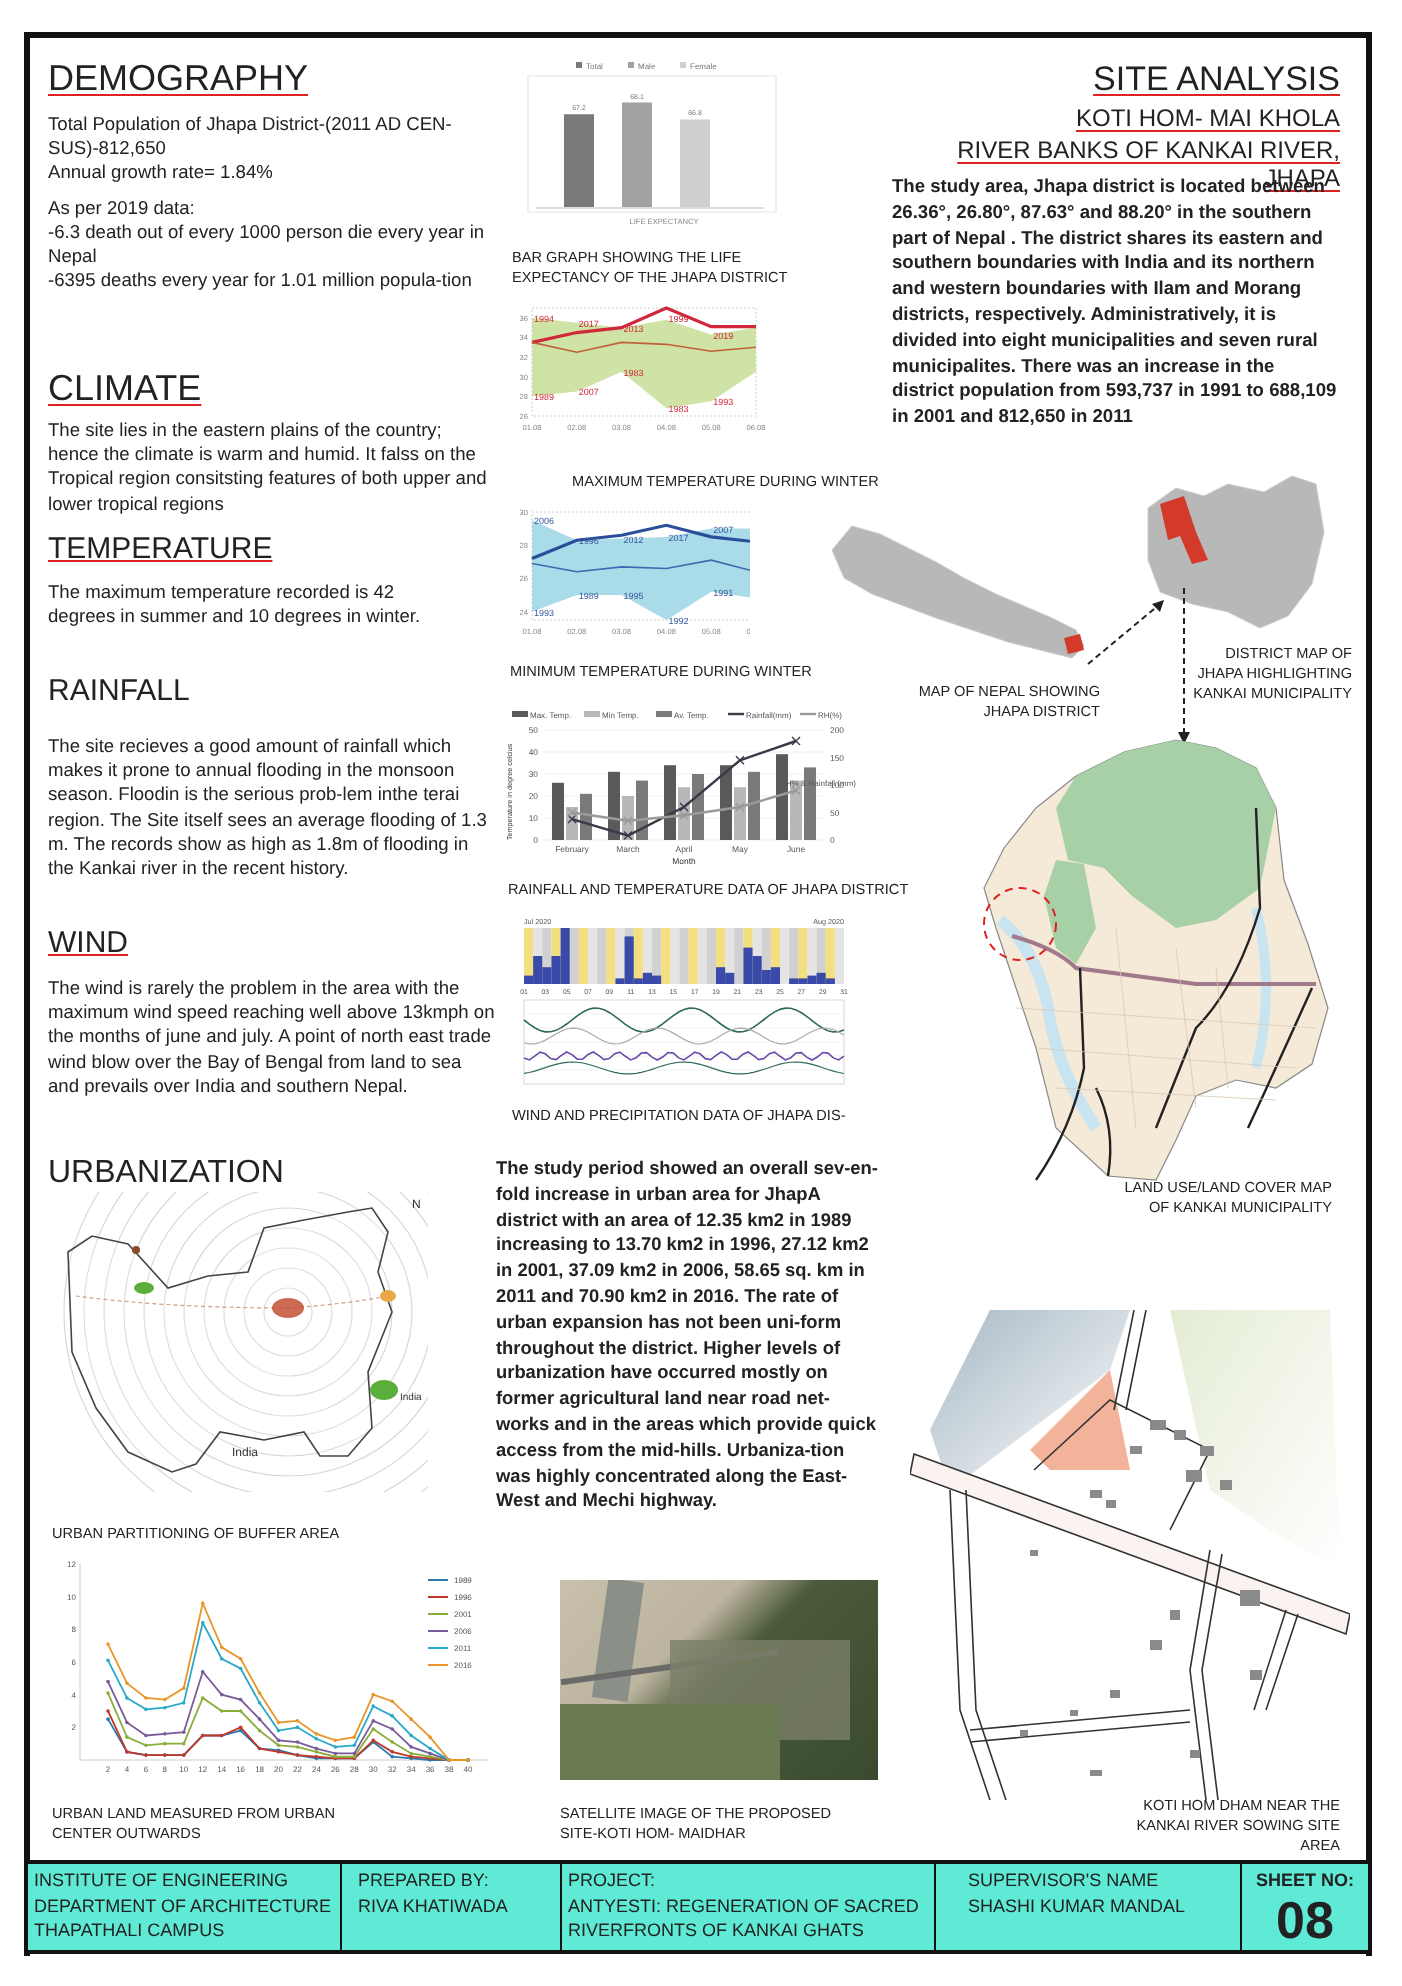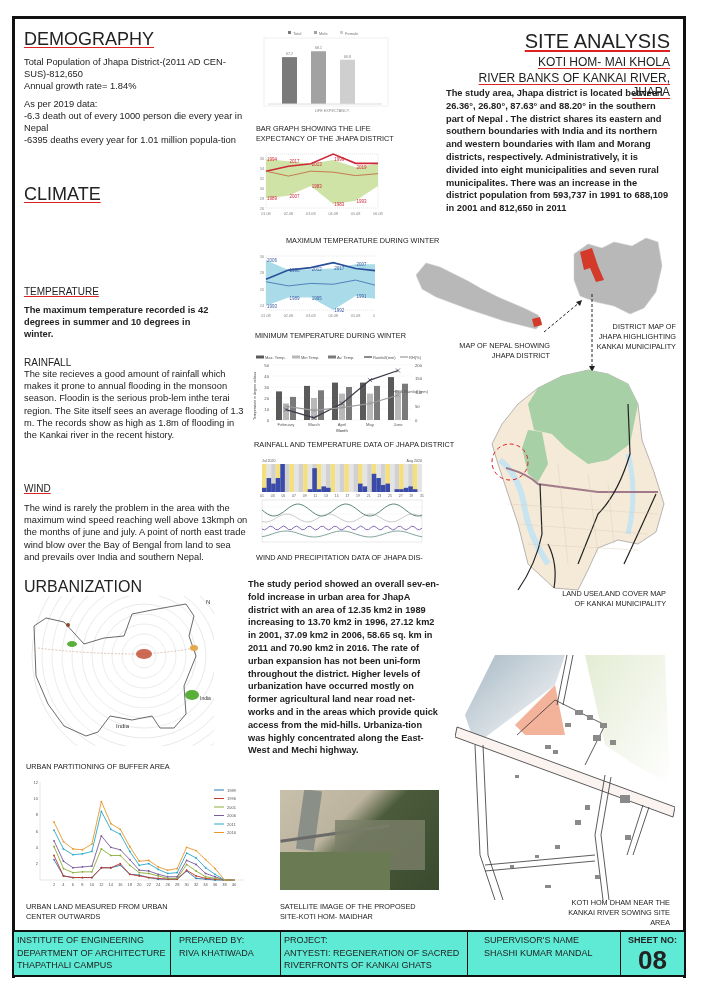--- a/index.html
+++ b/index.html
@@ -1,27 +1,27 @@
 <!DOCTYPE html>
 <html><head>
 <meta charset="utf-8">
 <style>
   * { box-sizing: border-box; margin: 0; padding: 0; }
   html, body { width: 701px; height: 993px; background: #fff; overflow: hidden; }
   body { font-family: "Liberation Sans", sans-serif; color: #222; position: relative; }
   .sheet { position: absolute; left: 12px; top: 16px; width: 674px; height: 962px; border: 3px solid #111; border-bottom: none; }
   .abs { position: absolute; }
   .h-sec { font-size: 18px; color: #222; text-decoration: underline; text-decoration-color: #d22; text-underline-offset: 2px; }
-  .h-sub { font-size: 10px; color: #222; margin-top: 20px; }
+  .h-sub { font-size: 15px; color: #222; }
   .h-sub.ul { text-decoration: underline; text-decoration-color: #d22; }
   .para { font-size: 9.3px; line-height: 12.2px; color: #222; }
   .para.r { text-align: left; font-weight: bold; }
   .cap { font-size: 7.3px; line-height: 10px; color: #222; text-transform: uppercase; }
   .cap.r { text-align: right; }
-  .title-main { font-size: 20px; text-decoration: underline; text-decoration-color: #d22; text-underline-offset: 2px; text-align: right; }
+  .title-main { font-size: 17px; text-decoration: underline; text-decoration-color: #d22; text-underline-offset: 2px; text-align: right; }
   .title-sub { font-size: 12px; text-decoration: underline; text-decoration-color: #d22; text-underline-offset: 2px; text-align: right; }
   svg text { font-family: "Liberation Sans", sans-serif; }
   .footer { position: absolute; left: 12px; top: 930px; width: 674px; height: 47px; border: 2px solid #111; display: flex; background: #5eead4; }
   .footer .cell { border-right: 1px solid #111; font-size: 9px; line-height: 12.5px; padding: 2px 3px; text-transform: uppercase; color: #222; }
   .footer .cell:last-child { border-right: none; }
   .sheet-no-label { font-size: 9px; text-align: center; }
   .sheet-no { font-size: 26px; text-align: center; line-height: 26px; }
 </style>
 </head>
 <body>
@@ -32,30 +32,31 @@
   <div class="h-sec">DEMOGRAPHY</div>
   <div class="para" style="margin-top:6px;">Total Population of Jhapa District-(2011 AD CEN-SUS)-812,650</div>
   <div class="para">Annual growth rate= 1.84%</div>
   <div class="para" style="margin-top:5px;">As per 2019 data:</div>
   <div class="para">-6.3 death out of every 1000 person die every year in Nepal</div>
   <div class="para">-6395 deaths every year for 1.01 million popula-tion</div>
 </div>
 
 <div class="abs" style="left:24px; top:184px; width:224px;">
   <div class="h-sec">CLIMATE</div>
+  <div class="para" style="margin-top:4px;">The site lies in the eastern plains of the country; hence the climate is warm and humid. It falss on the Tropical region consitsting features of both upper and lower tropical regions</div>
 </div>
 
 <div class="abs" style="left:24px; top:266px; width:210px;">
   <div class="h-sub ul">TEMPERATURE</div>
-  <div class="para" style="margin-top:7px; width:190px;font-weight:bold;">The maximum temperature recorded is 42 degrees in summer and 10 degrees in winter.</div>
+  <div class="para" style="margin-top:7px; width:190px;">The maximum temperature recorded is 42 degrees in summer and 10 degrees in winter.</div>
 </div>
 
 <div class="abs" style="left:24px; top:337px; width:224px;">
   <div class="h-sub">RAINFALL</div>
-  <div class="para" style="margin-top:0;">The site recieves a good amount of rainfall which makes it prone to annual flooding in the monsoon season. Floodin is the serious prob-lem inthe terai region. The Site itself sees an average flooding of 1.3 m. The records show as high as 1.8m of flooding in the Kankai river in the recent history.</div>
+  <div class="para" style="margin-top:13px;">The site recieves a good amount of rainfall which makes it prone to annual flooding in the monsoon season. Floodin is the serious prob-lem inthe terai region. The Site itself sees an average flooding of 1.3 m. The records show as high as 1.8m of flooding in the Kankai river in the recent history.</div>
 </div>
 
 <div class="abs" style="left:24px; top:463px; width:224px;">
   <div class="h-sub ul">WIND</div>
   <div class="para" style="margin-top:8px;">The wind is rarely the problem in the area with the maximum wind speed reaching well above 13kmph on the months of june and july. A point of north east trade wind blow over the Bay of Bengal from land to sea and prevails over India and southern Nepal.</div>
 </div>
 
 <div class="abs" style="left:24px; top:578px;">URBANIZATION</div>
 
 <svg class="abs" style="left:24px; top:596px;" width="190" height="150" viewBox="0 0 190 150">

